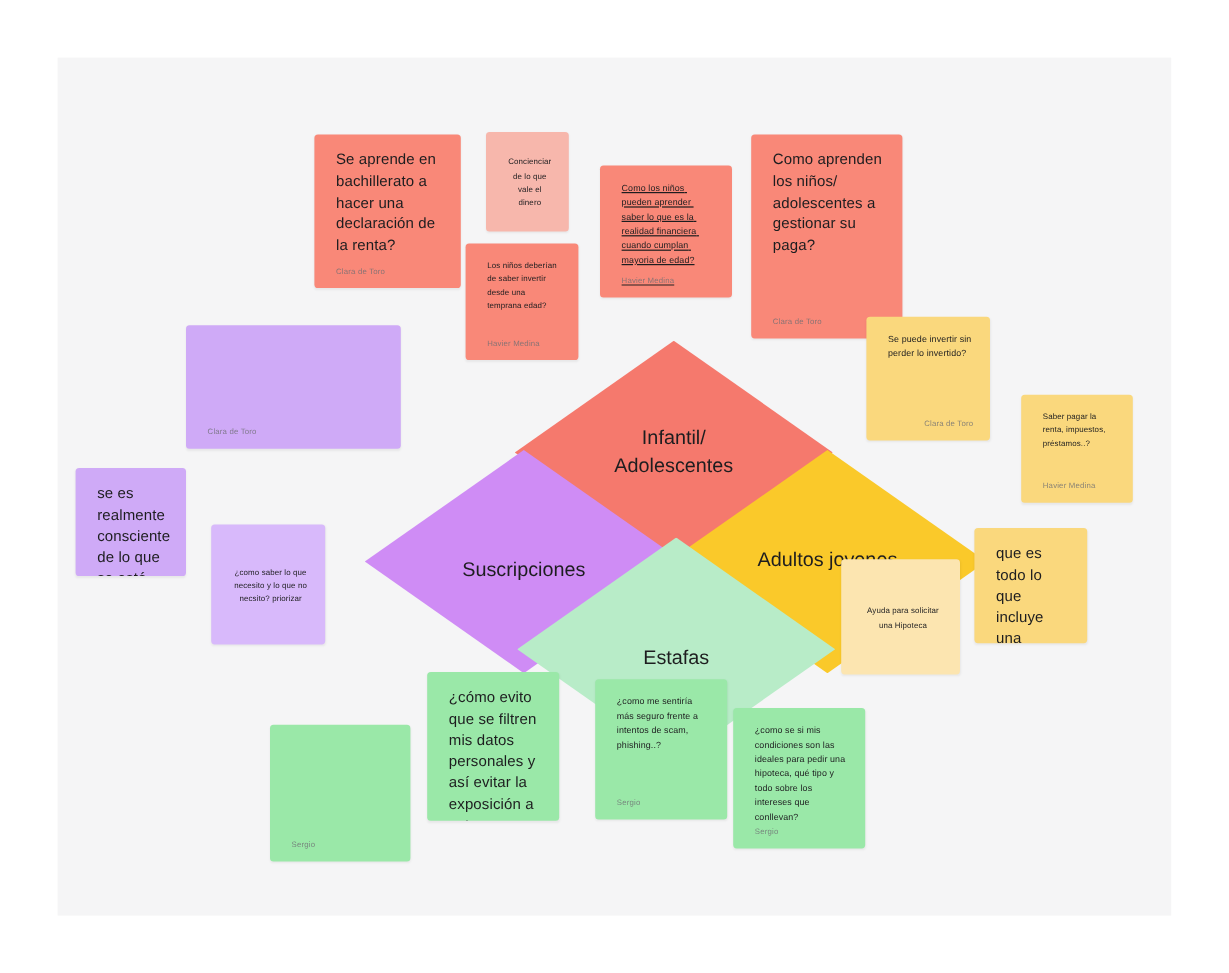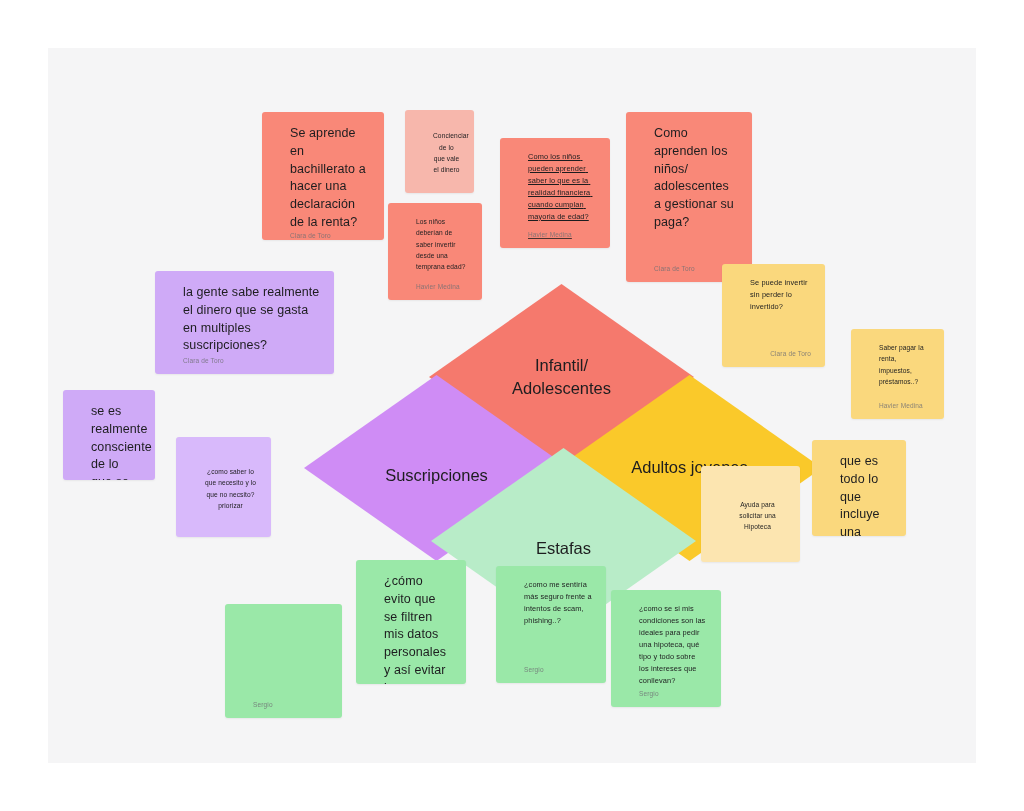--- a/index.html
+++ b/index.html
@@ -18,21 +18,21 @@
     left: 48px;
     top: 48px;
     width: 928px;
     height: 715px;
     background: #f5f5f6;
   }
   .note {
     position: absolute;
     box-sizing: border-box;
     border-radius: 3px;
-    padding: 13px 14px 10px 28px;
+    padding: 13px 14px 10px 18px;
     display: flex;
     flex-direction: column;
     color: #1d1d1f;
     overflow: hidden;
     box-shadow: 0 1px 2px rgba(0,0,0,0.06);
   }
   .note .body {
     flex: 0 0 auto;
     white-space: pre-wrap;
     letter-spacing: 0.1px;
@@ -109,21 +109,20 @@
       </div>
       <div class="note big" style="left: 578px; top: 64px; width: 126px; height: 170px; background: rgb(249, 136, 120);">
         <div class="body">Como aprenden los niños/ adolescentes a gestionar su paga?</div>
         <div class="author">Clara de Toro</div>
       </div>
       <div class="note tiny" style="left: 340px; top: 155px; width: 94px; height: 97px; background: rgb(249, 136, 120);">
         <div class="body">Los niños deberían de saber invertir desde una temprana edad?</div>
         <div class="author">Havier Medina</div>
       </div>
       <div class="note big" style="left: 107px; top: 223px; width: 179px; height: 103px; background: rgb(207, 170, 247);">
-        <div class="body">la gente sabe realmente el dinero que se gasta en multiples suscripciones?</div>
         <div class="author">Clara de Toro</div>
       </div>
       <div class="note big" style="left: 15px; top: 342px; width: 92px; height: 90px; background: rgb(207, 170, 247);">
         <div class="body">se es realmente consciente de lo que se está gastando al año?</div>
       </div>
       <div class="note tiny center" style="left: 128px; top: 389px; width: 95px; height: 100px; background: rgb(216, 185, 251);">
         <div class="body">¿como saber lo que necesito y lo que no necsito? priorizar</div>
       </div>
       <div class="note small" style="left: 674px; top: 216px; width: 103px; height: 103px; background: rgb(250, 216, 125); align-items: flex-end;">
         <div class="body">Se puede invertir sin perder lo invertido?</div>

